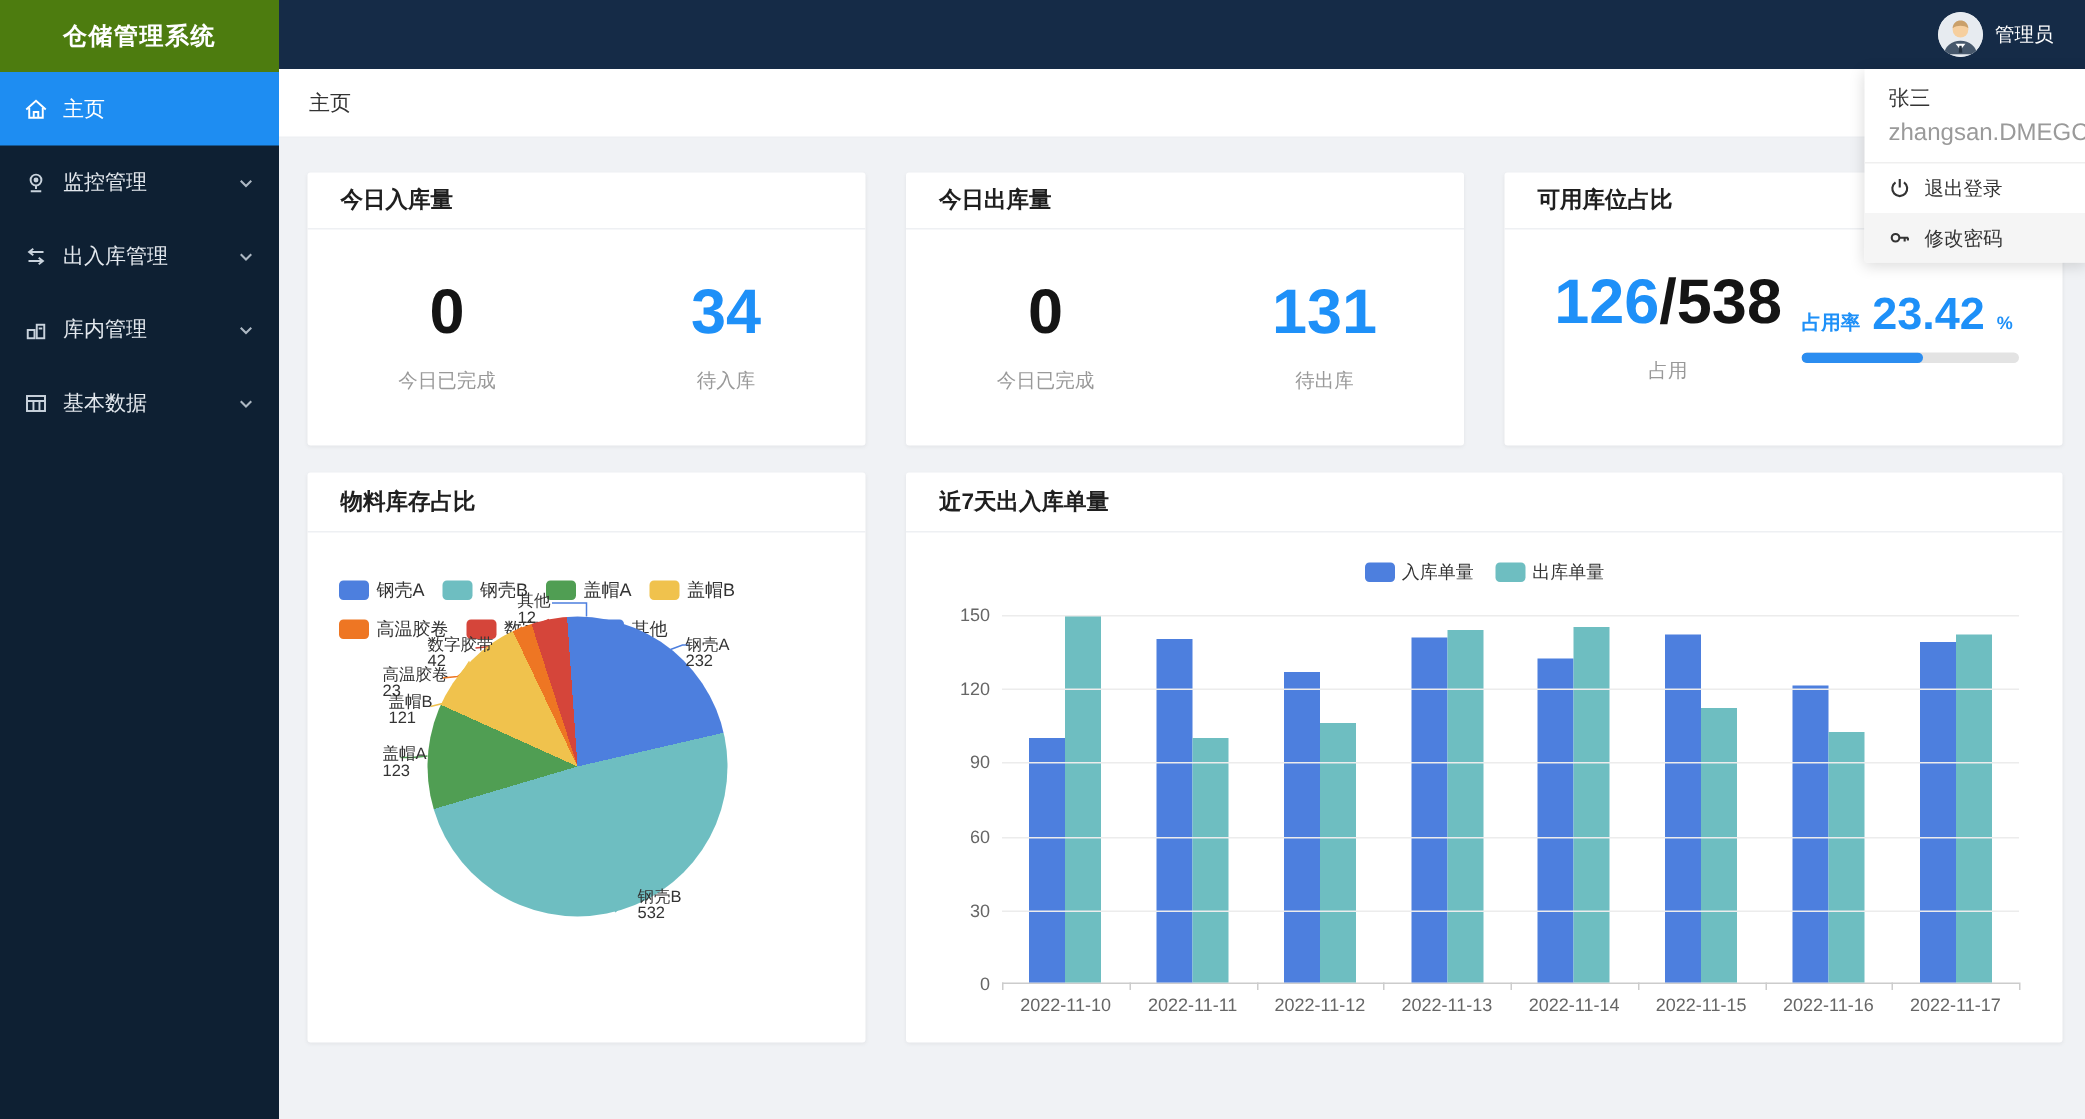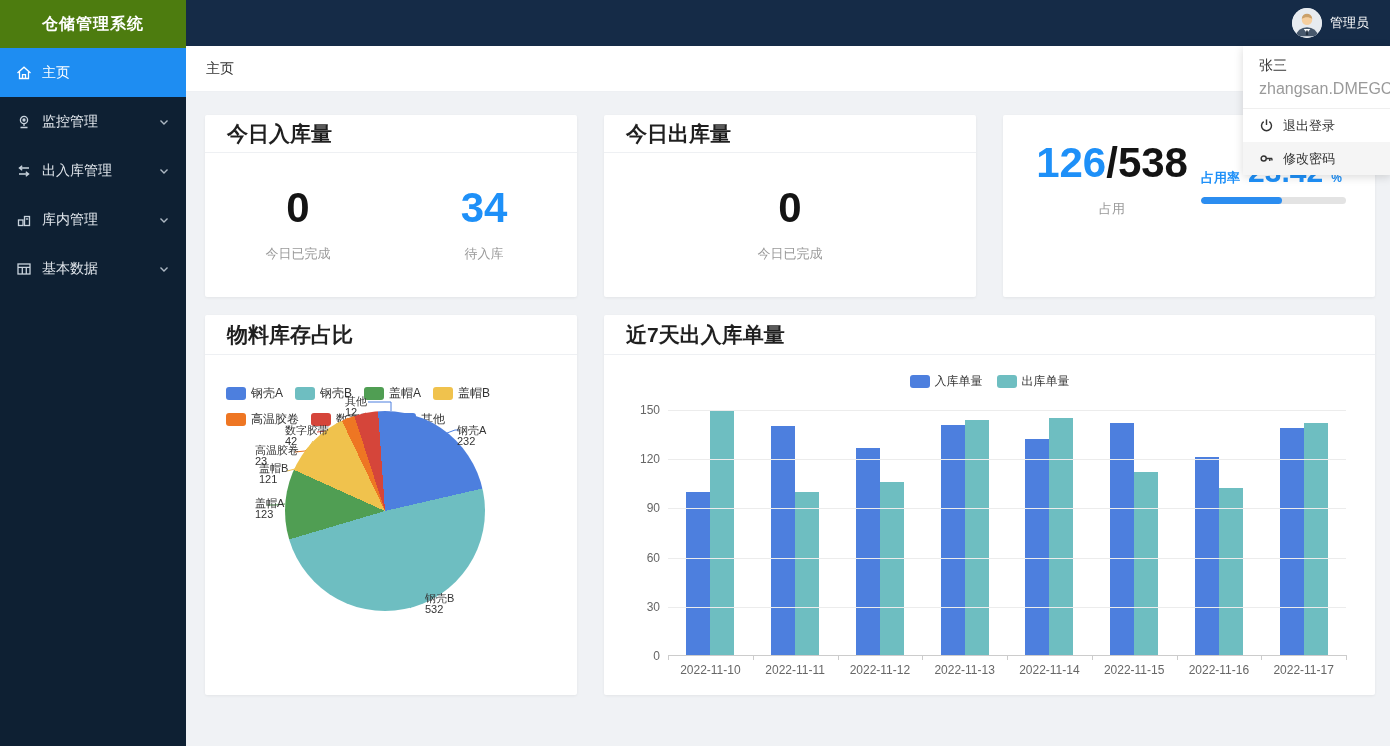--- a/index.html
+++ b/index.html
@@ -24,21 +24,21 @@
   .avatar { width:30px; height:30px; border-radius:50%; overflow:hidden; background:#e7ebf0; }
   .avatar svg { display:block; }
   .user-label { color:#fff; font-size:13px; }
 
   .breadcrumb { height:46px; background:#fff; display:flex; align-items:center; padding-left:20px; font-size:14px; color:#333; border-bottom:1px solid #eef0f3; }
 
   .content { flex:1; padding:23px 16px 0 19px; }
   .row1 { display:flex; gap:27px; }
   .card { background:#fff; border-radius:2px; box-shadow:0 1px 3px rgba(0,0,0,.06); }
   .stat-card { width:372px; height:182px; }
-  .card-header { height:38px; display:flex; align-items:center; padding:0 22px; border-bottom:1px solid #eef0f3; font-size:21px; font-weight:bold; color:#1f1f1f; }
+  .card-header { height:38px; display:flex; align-items:center; padding:0 22px; border-bottom:1px solid #eef0f3; font-size:15px; font-weight:bold; color:#1f1f1f; }
   .chart-card .card-header { height:40px; }
   .stat-body { height:143px; display:flex; }
   .stat-col { flex:1; display:flex; flex-direction:column; align-items:center; justify-content:center; }
   .stat-num { font-size:42px; font-weight:bold; color:#141414; line-height:1; }
   .stat-num.blue { color:#1e90f8; }
   .stat-sub { margin-top:16px; font-size:13px; color:#999; }
 
   
   .cap-body { height:143px; display:flex; align-items:center; padding:0 8px 14px 20px; }
   .cap-left { flex:1.1; display:flex; flex-direction:column; align-items:center; }
@@ -210,24 +210,29 @@
           </div>
         </div>
 
         <div class="card stat-card">
           <div class="card-header">今日出库量</div>
           <div class="stat-body">
             <div class="stat-col">
               <div class="stat-num">0</div>
               <div class="stat-sub">今日已完成</div>
             </div>
+            <div class="stat-col">
+              <div class="stat-num blue">131</div>
+              <div class="stat-sub">待出库</div>
+            </div>
           </div>
         </div>
 
         <div class="card stat-card">
+          <div class="card-header">可用库位占比</div>
           <div class="cap-body">
             <div class="cap-left">
               <div class="cap-frac">
                 <span class="used">126</span><span>/</span><span>538</span>
               </div>
               <div class="stat-sub">占用</div>
             </div>
             <div class="cap-right">
               <div class="rate-line">
                 <span class="rate-label">占用率</span>

